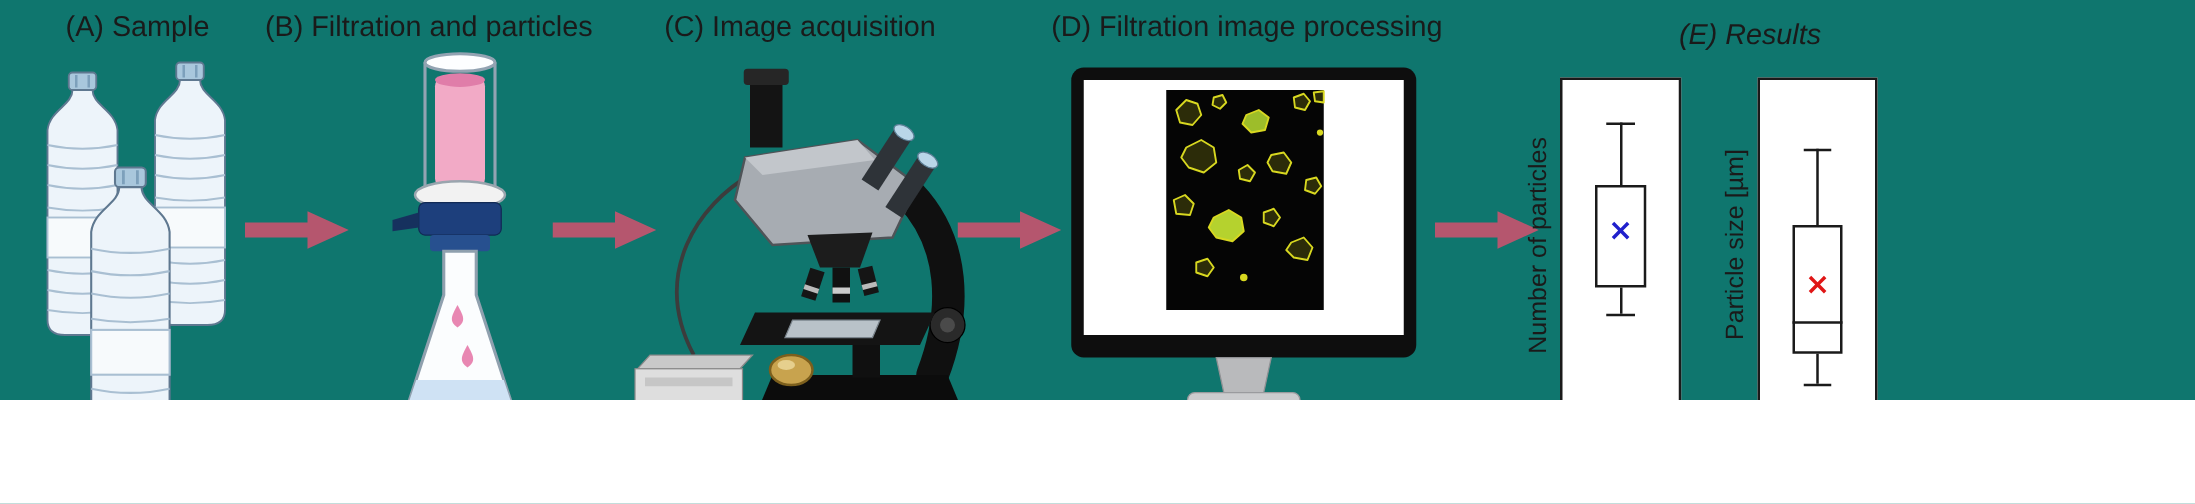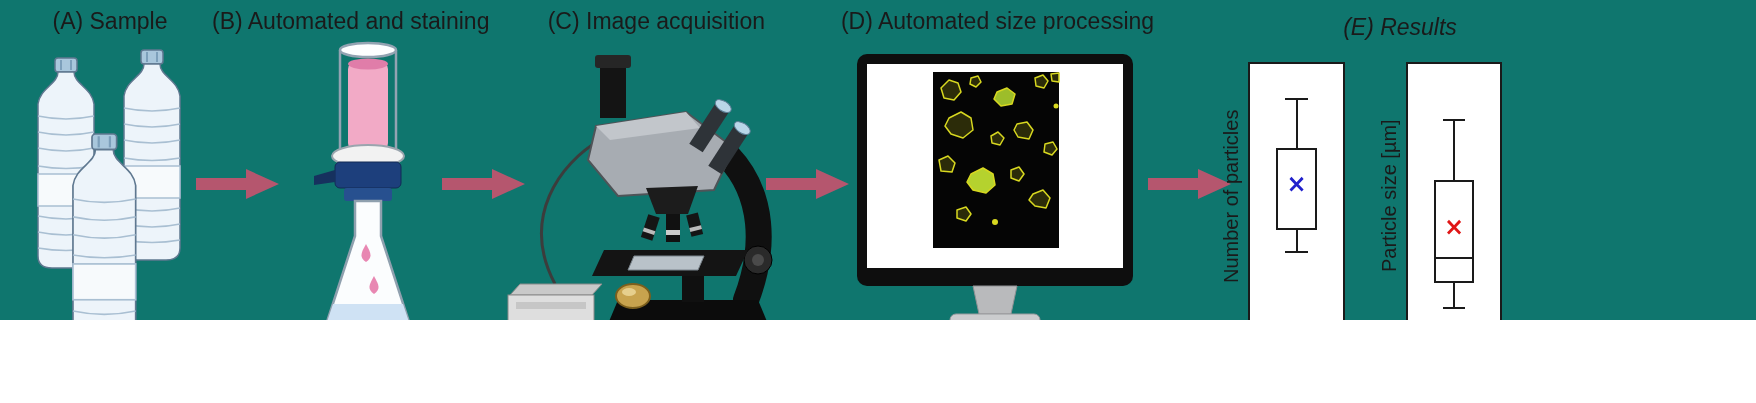--- a/index.html
+++ b/index.html
@@ -11,23 +11,23 @@
   .plot-frame{position:absolute;top:62px;height:268px;border:2px solid #1a1a1a;background:#fff;box-sizing:border-box;}
   .ylabel{position:absolute;top:62px;height:268px;width:30px;display:flex;align-items:center;justify-content:center;
           writing-mode:vertical-rl;transform:rotate(180deg);font-size:20px;white-space:nowrap;}
 </style>
 </head>
 <body>
 
 <div class="canvas">
 
   <div class="step-label" style="left:20px;width:180px;">(A) Sample</div>
-  <div class="step-label" style="left:212px;width:240px;">(B) Automated and staining</div>
-  <div class="step-label" style="left:515px;width:250px;text-align:right;">(C) Image acquisition</div>
-  <div class="step-label" style="left:835px;width:325px;">(D) Automated size processing</div>
+  <div class="step-label" style="left:212px;width:240px;">(B) Filtration and particles</div>
+  <div class="step-label" style="left:515px;width:250px;">(C) Image acquisition</div>
+  <div class="step-label" style="left:835px;width:325px;">(D) Filtration image processing</div>
   <div class="step-label" style="left:1290px;width:220px;top:14px;font-style:italic;">(E) Results</div>
 
   <svg class="illus" style="left:28px;top:46px;" width="165" height="322" viewBox="0 0 165 322">
     <defs>
       <g id="bottle" stroke="#5f7890" stroke-width="1.5">
         <rect x="25" y="0" width="22" height="14" rx="3" fill="#a9c7dc"></rect>
         <line x1="31" y1="2" x2="31" y2="12" stroke="#7da0bb" stroke-width="2"></line>
         <line x1="41" y1="2" x2="41" y2="12" stroke="#7da0bb" stroke-width="2"></line>
         <path d="M28,14 C28,26 10,30 8,46 L8,198 Q8,210 22,210 L50,210 Q64,210 64,198 L64,46 C62,30 44,26 44,14 Z" fill="#edf4fa"></path>
         <path d="M8,58 Q36,64 64,58" fill="none" stroke="#a9bfd2"></path>

